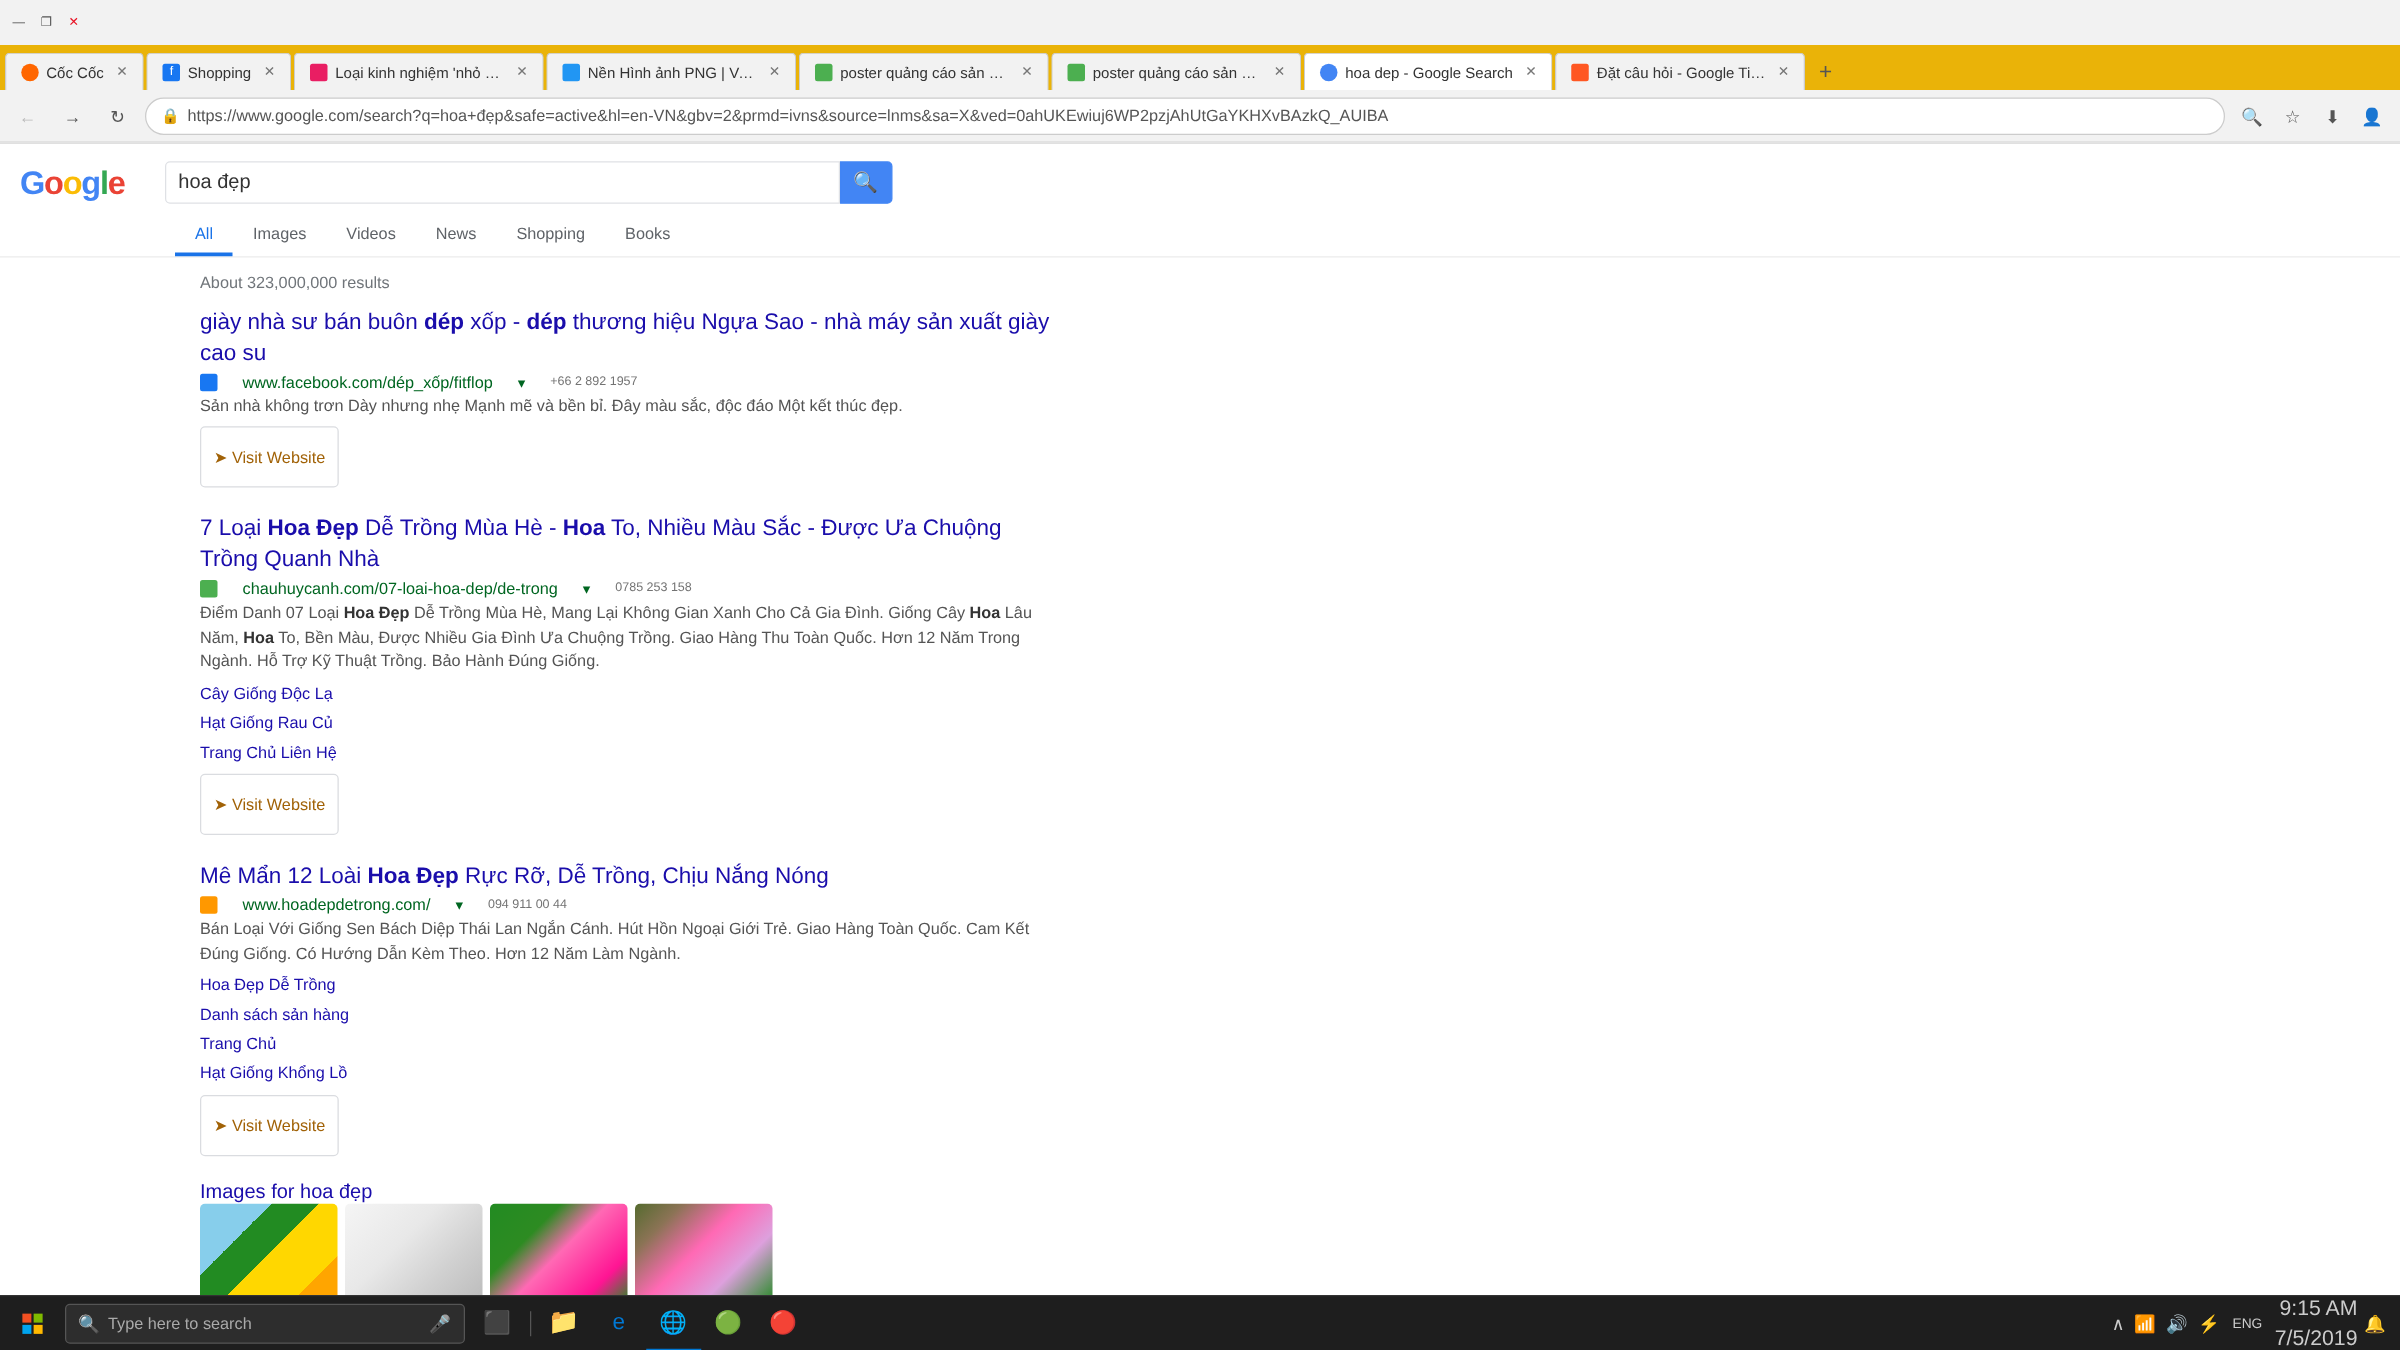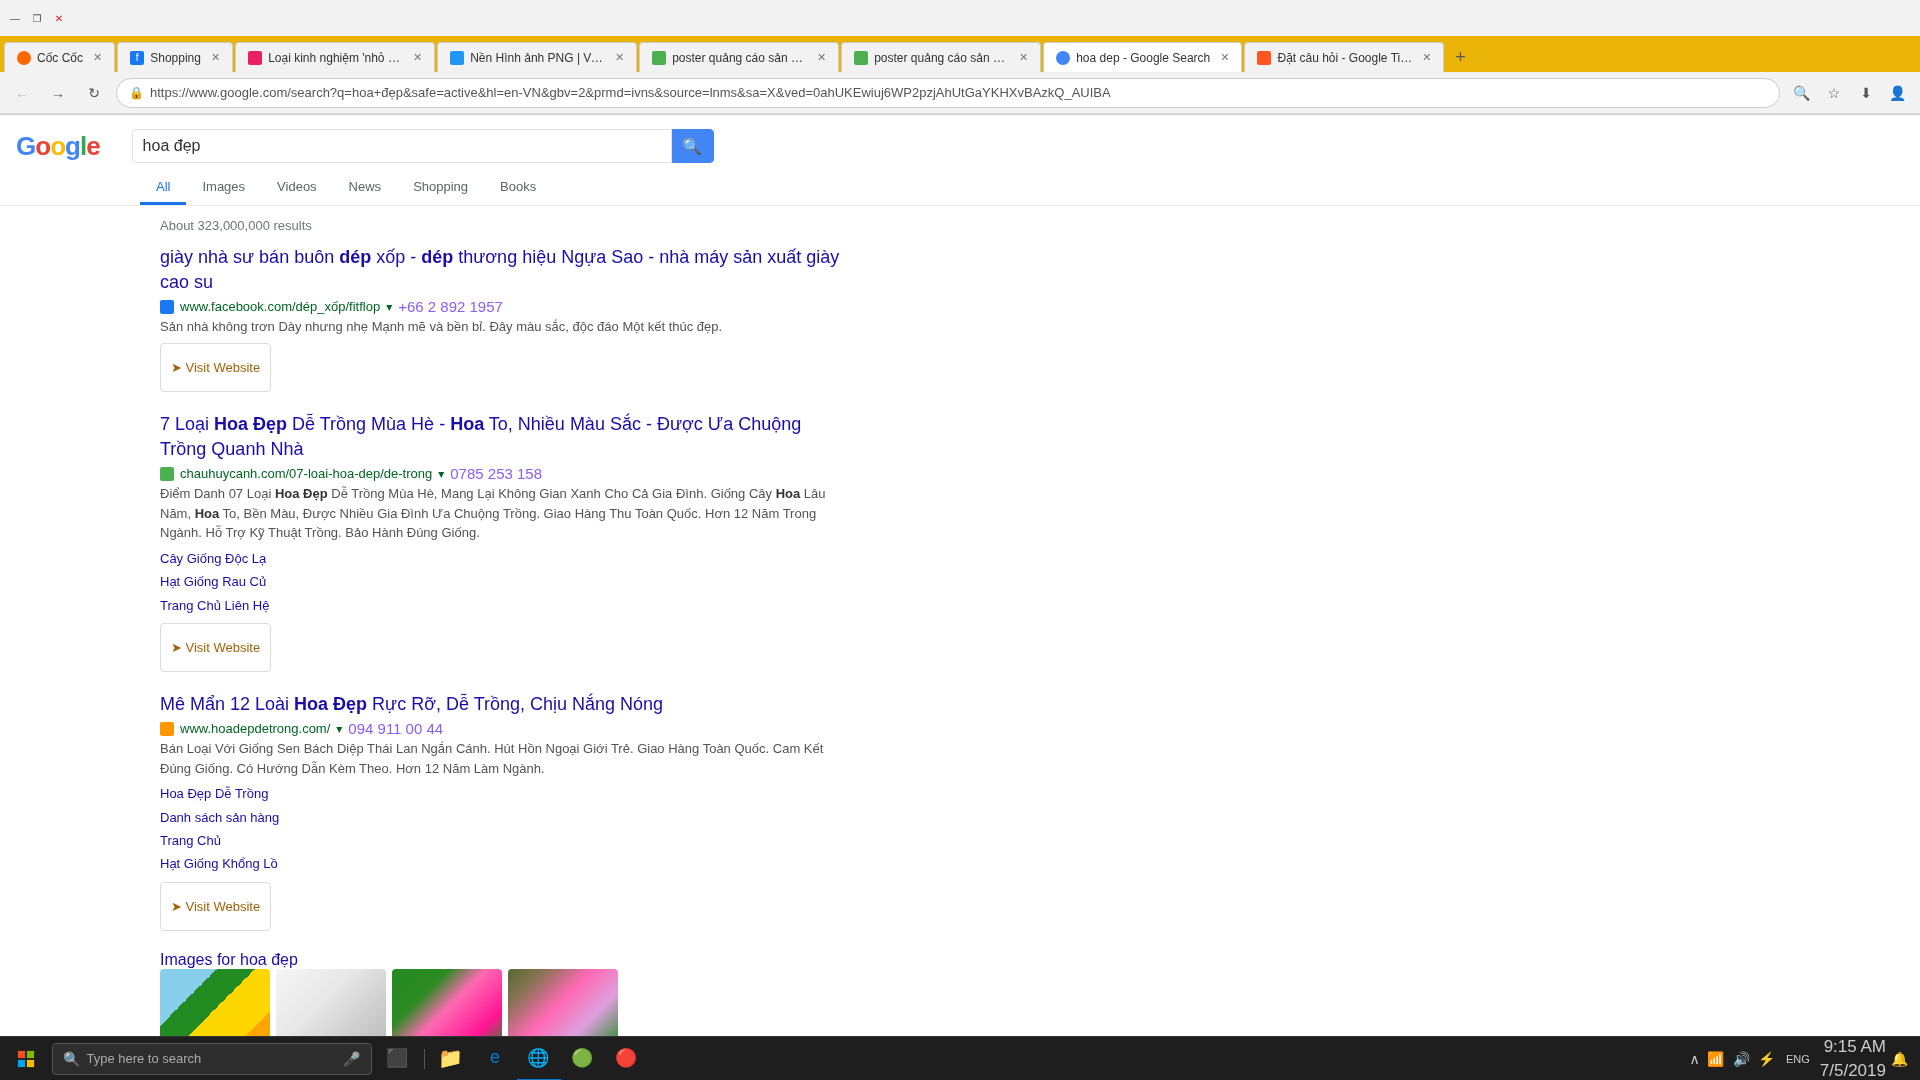--- a/index.html
+++ b/index.html
@@ -43,24 +43,24 @@
     .search-tabs { display: flex; align-items: center; padding: 8px 16px 0 140px; border-bottom: 1px solid #ebebeb; gap: 0; }
     .search-tab { padding: 8px 16px; font-size: 13px; color: #5f6368; cursor: pointer; border-bottom: 3px solid transparent; text-decoration: none; }
     .search-tab.active { color: #1a73e8; border-bottom: 3px solid #1a73e8; font-weight: 500; }
 
     .results-area { padding: 8px 16px 8px 160px; max-width: 1200px; }
     .results-count { font-size: 13px; color: #70757a; margin-bottom: 12px; padding-top: 4px; }
 
     .result-item { margin-bottom: 20px; max-width: 680px; }
     .result-title { font-size: 18px; color: #1a0dab; cursor: pointer; text-decoration: none; display: block; line-height: 1.4; margin-bottom: 3px; }
     .result-title b { font-weight: 600; }
-    .result-url-row { display: flex; align-items: center; gap: 6px; margin-bottom: 2px; }
+    .result-url-row { display: flex; align-items: center; gap: 20px; margin-bottom: 2px; }
     .result-favicon { width: 14px; height: 14px; background: #ccc; border-radius: 2px; flex-shrink: 0; }
     .result-url { font-size: 13px; color: #006621; }
-    .result-phone { font-size: 15px; color: #8b5cf6; }
+    .result-phone { font-size: 10px; color: #737373; }
     .result-snippet { font-size: 13px; color: #545454; line-height: 1.5; }
     .result-snippet b { color: #333; font-weight: 600; }
     .result-sitelinks { display: flex; flex-direction: column; margin-top: 4px; }
     .sitelink { font-size: 13px; color: #1a0dab; cursor: pointer; line-height: 1.8; text-decoration: none; }
     .visit-btn { display: inline-flex; align-items: center; gap: 4px; font-size: 13px; color: #a16207; border: 1px solid #dadce0; border-radius: 4px; padding: 16px 10px; margin-top: 6px; cursor: pointer; }
 
     .images-header { font-size: 16px; color: #1a0dab; cursor: pointer; margin-bottom: 8px; }
     .images-row { display: flex; gap: 6px; margin-bottom: 20px; }
     .image-thumb { width: 110px; height: 80px; border-radius: 4px; overflow: hidden; cursor: pointer; }
     .image-thumb-sunflower { background: linear-gradient(135deg, #87CEEB 30%, #FFD700 70%, #228B22 90%); }

